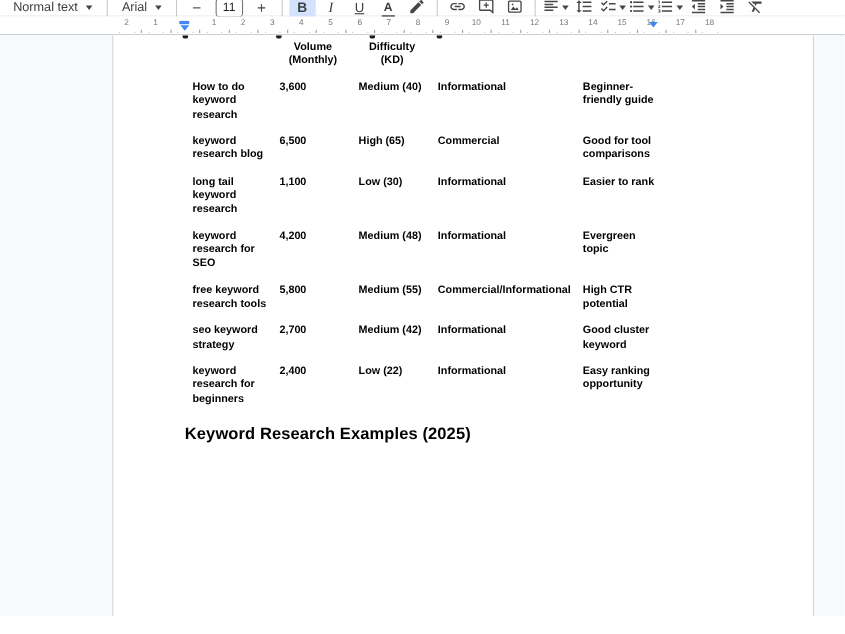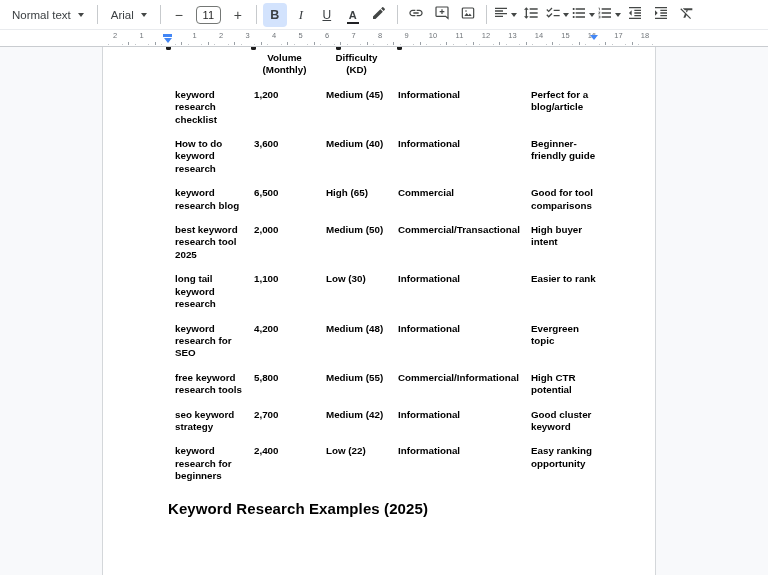--- a/index.html
+++ b/index.html
@@ -1,20 +1,20 @@
 <!DOCTYPE html>
 <html><head>
 <meta charset="utf-8">
 <style>
   html,body{margin:0;padding:0;width:768px;height:576px;overflow:hidden;background:#fff;
     font-family:"Liberation Sans",sans-serif;}
   *{box-sizing:border-box;}
 
   
-  .toolbar{height:30px;display:flex;align-items:center;padding:0 4px;background:#fff;
+  .toolbar{height:15px;display:flex;align-items:center;padding:0 4px;background:#fff;
     border-bottom:1px solid #e9ebee;}
   .tb-btn{display:flex;align-items:center;justify-content:center;width:24px;height:24px;
     border:none;background:transparent;border-radius:4px;color:#3c4043;padding:0;margin:0 1px;
     font-family:"Liberation Sans",sans-serif;cursor:pointer;}
   .tb-btn svg{width:16px;height:16px;fill:#444746;}
   .tb-btn.active{background:#d3e3fd;}
   .tb-select{display:flex;align-items:center;gap:7px;border:none;background:transparent;
     color:#3c4043;font-size:11.5px;padding:0 8px;height:24px;border-radius:4px;cursor:pointer;
     font-family:"Liberation Sans",sans-serif;}
   .caret{width:0;height:0;border-left:3.5px solid transparent;border-right:3.5px solid transparent;
@@ -39,21 +39,21 @@
   .rdot{position:absolute;bottom:1px;width:1px;height:1.5px;background:#c3c7cb;}
   .indent-left{position:absolute;top:4px;transform:translateX(-5px);display:flex;
     flex-direction:column;align-items:center;cursor:pointer;}
   .ibar{width:9px;height:2.5px;background:#4286f5;margin-bottom:1px;}
   .itri{width:0;height:0;border-left:4.5px solid transparent;border-right:4.5px solid transparent;
     border-top:5.5px solid #4286f5;}
   .indent-right{position:absolute;top:5px;transform:translateX(-5px);cursor:pointer;}
 
   
   .canvas{position:relative;height:528px;background:#f8f9fb;overflow:hidden;}
-  .page{position:absolute;left:102px;top:0;width:554px;height:100%;background:#fff;
+  .page{position:absolute;left:102px;top:0;width:638px;height:100%;background:#fff;
     border-left:1px solid #d4d7da;border-right:1px solid #d4d7da;}
   .content{position:absolute;left:65px;top:0;width:462px;}
 
   table.doc-table{border-collapse:collapse;table-layout:fixed;font-family:"Liberation Sans",sans-serif;}
   .doc-table th,.doc-table td{vertical-align:top;text-align:left;font-weight:700;color:#000;
     font-size:9.8px;line-height:12.4px;padding:0 4px 12px 7px;overflow-wrap:break-word;
     word-wrap:break-word;}
   .doc-table th{text-align:center;padding-top:5px;}
 
   .doc-heading{font-size:15px;line-height:15px;font-weight:700;color:#000;margin-top:6px;
@@ -280,46 +280,32 @@
               <tr>
                 <th></th>
                 <th>Volume (Monthly)</th>
                 <th>Difficulty (KD)</th>
                 <th></th>
                 <th></th>
               </tr>
             </thead>
             <tbody>
               <tr>
-                <td>keyword research checklist</td>
-                <td>1,200</td>
-                <td>Medium (45)</td>
-                <td>Informational</td>
-                <td>Perfect for a blog/article</td>
-              </tr>
-              <tr>
                 <td>How to do keyword research</td>
                 <td>3,600</td>
                 <td>Medium (40)</td>
                 <td>Informational</td>
                 <td>Beginner-friendly guide</td>
               </tr>
               <tr>
                 <td>keyword research blog</td>
                 <td>6,500</td>
                 <td>High (65)</td>
                 <td>Commercial</td>
                 <td>Good for tool comparisons</td>
-              </tr>
-              <tr>
-                <td>best keyword research tool 2025</td>
-                <td>2,000</td>
-                <td>Medium (50)</td>
-                <td>Commercial/Transactional</td>
-                <td>High buyer intent</td>
               </tr>
               <tr>
                 <td>long tail keyword research</td>
                 <td>1,100</td>
                 <td>Low (30)</td>
                 <td>Informational</td>
                 <td>Easier to rank</td>
               </tr>
               <tr>
                 <td>keyword research for SEO</td>

